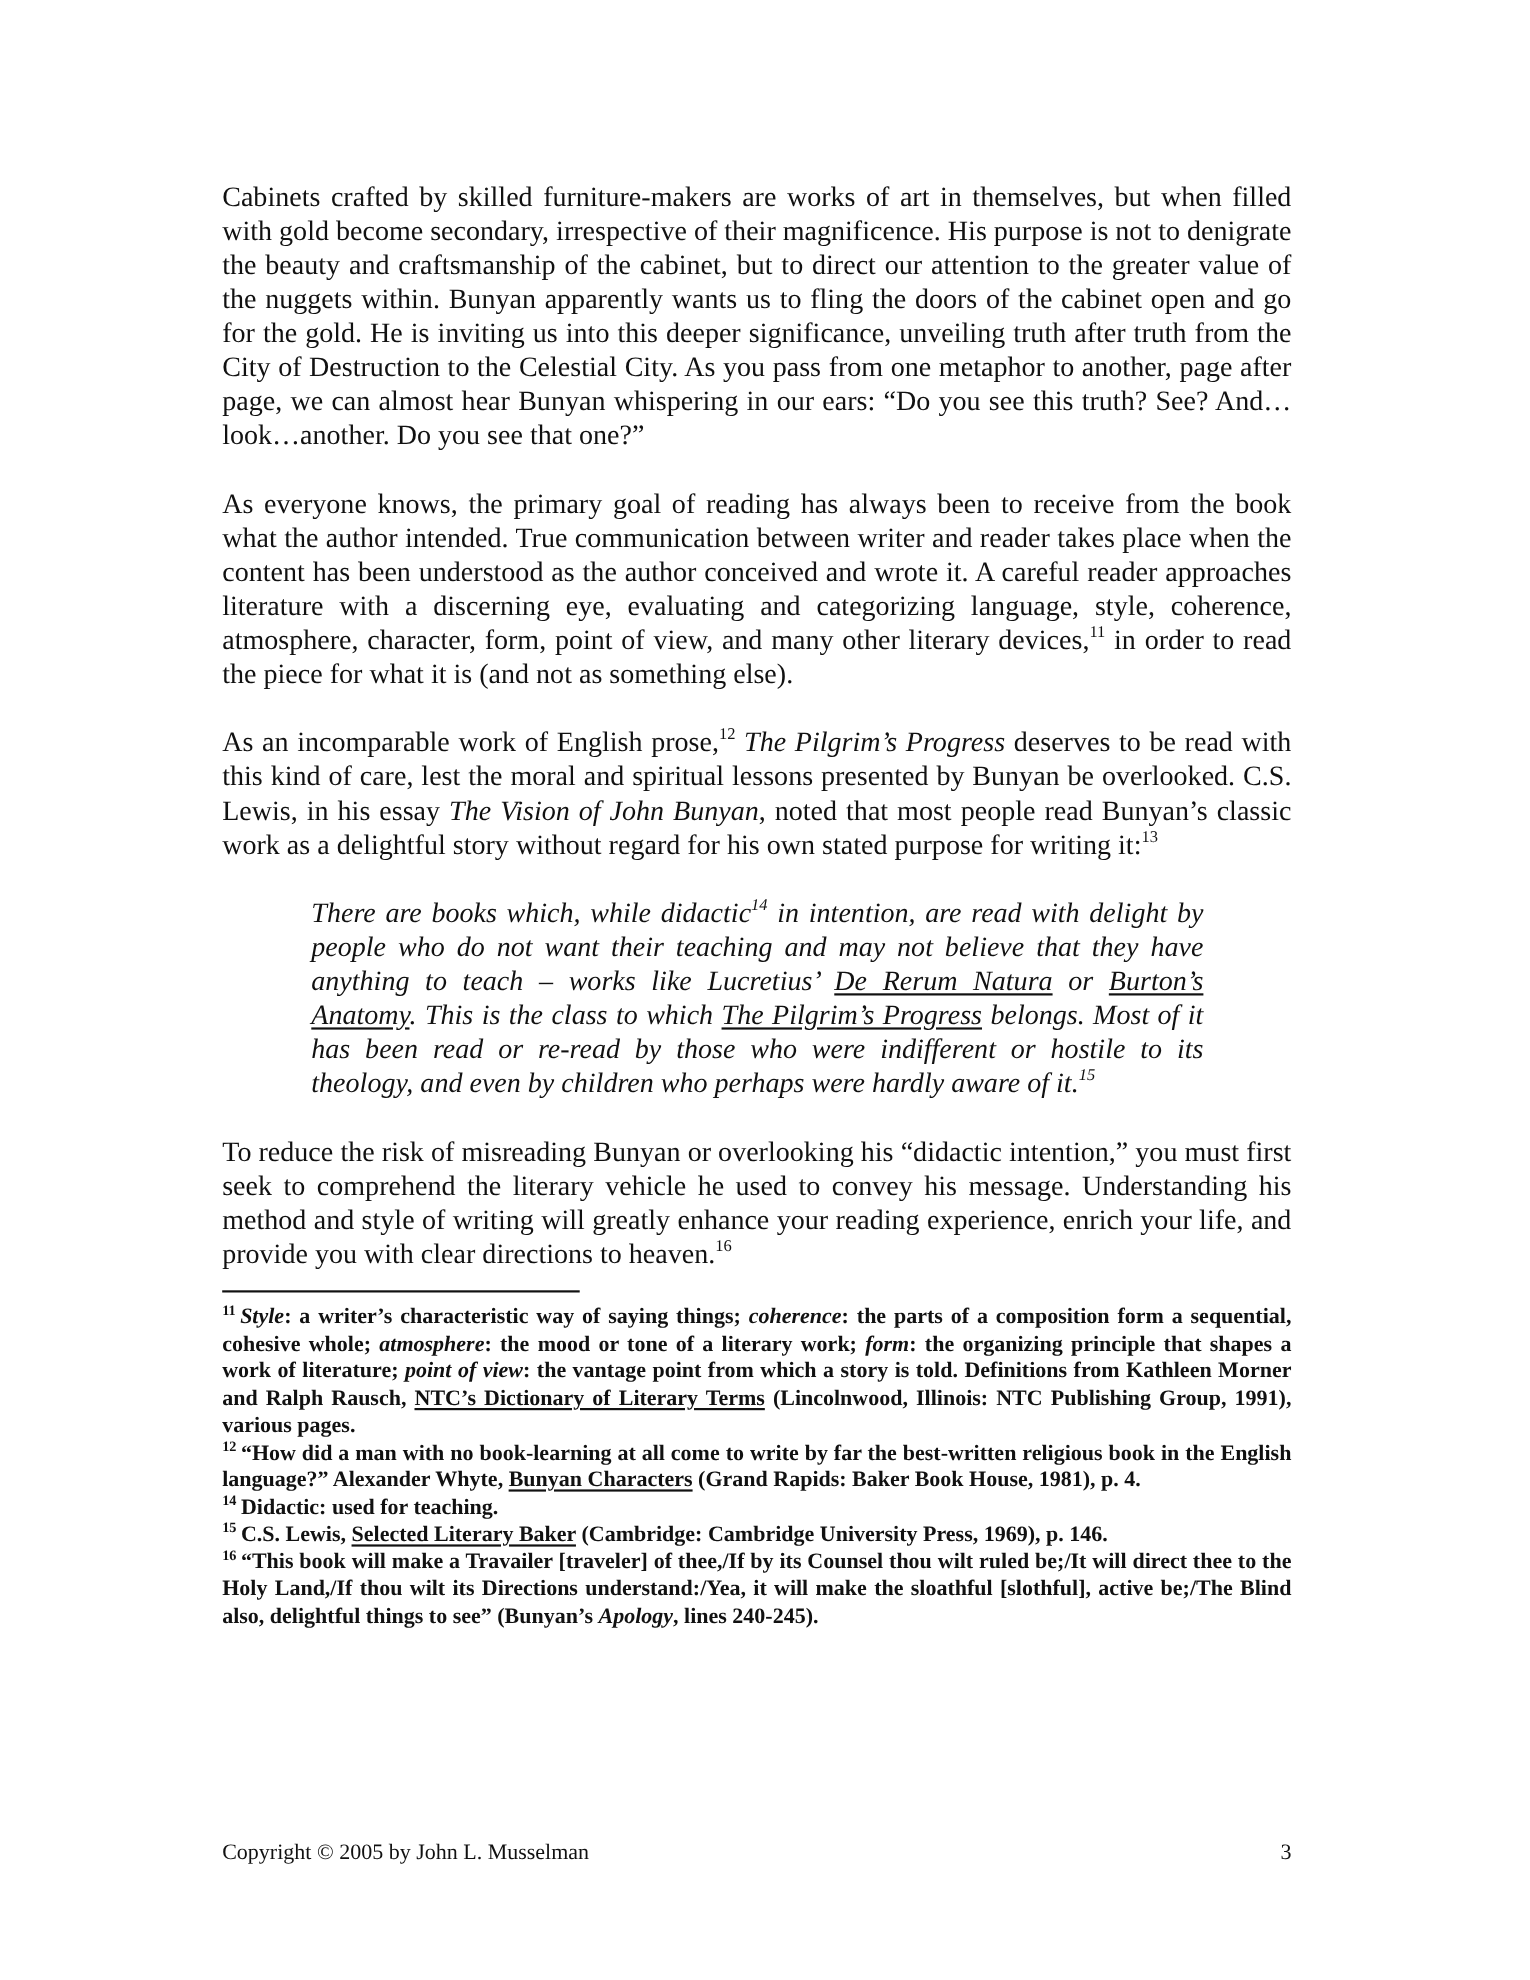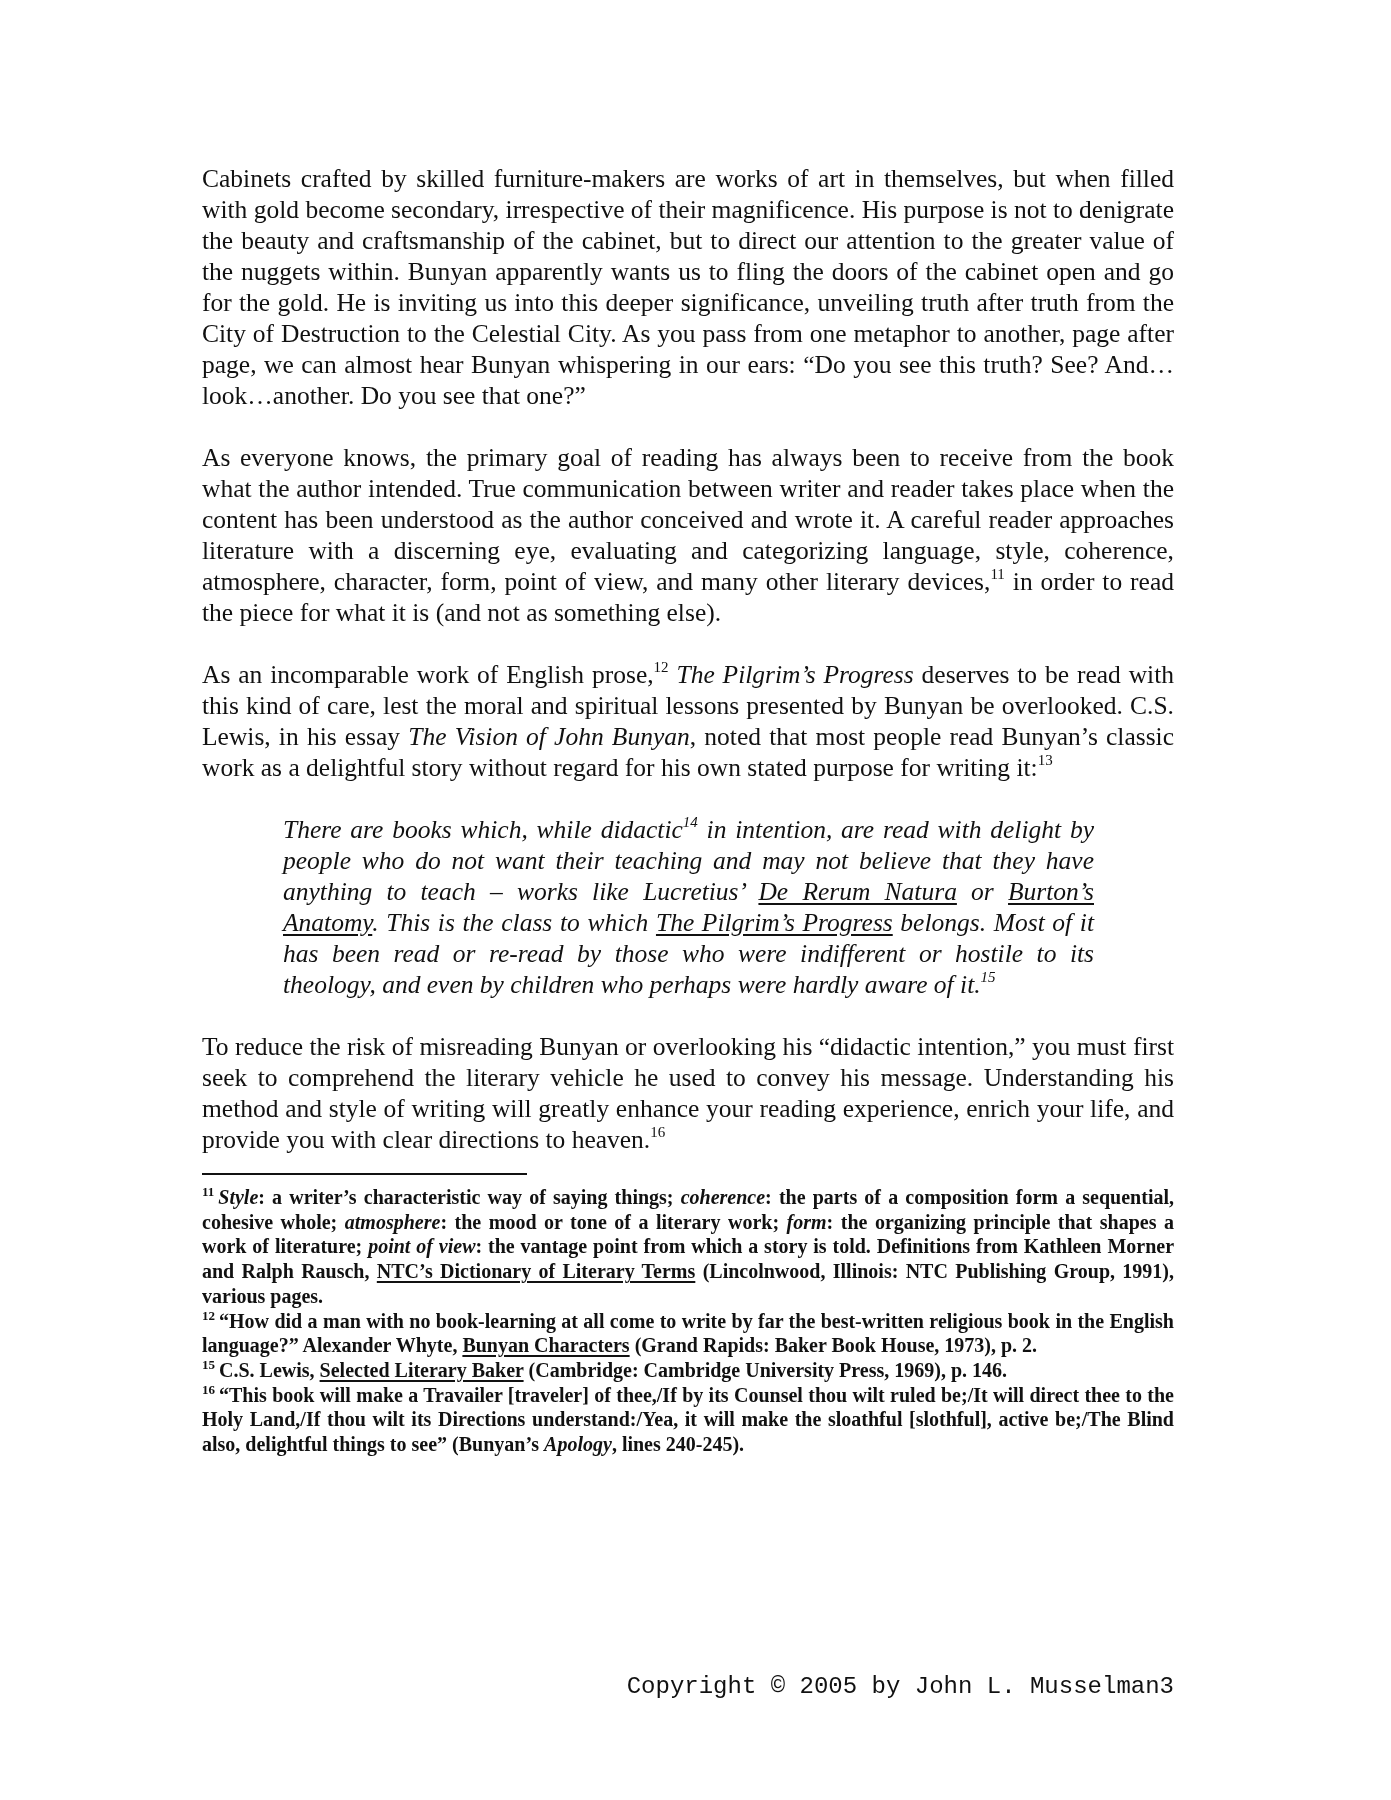--- a/index.html
+++ b/index.html
@@ -8,22 +8,22 @@
   .page { position: absolute; left: 202px; top: 163px; width: 972px; }
   .para { font-size: 25.5px; line-height: 31px; text-align: justify; margin: 0 0 31px 0; }
   .para sup, .quote sup { font-size: 15px; line-height: 0; vertical-align: super; position: relative; top: -2px; }
   .quote { font-style: italic; font-size: 25.5px; line-height: 31px; text-align: justify;
            margin: 0 0 31px 81px; width: 811px; }
   .u { text-decoration: underline; text-underline-offset: 3px; }
   i { font-style: italic; }
   .fn-rule { width: 325px; height: 2px; background: #111; margin: 18px 0 10px 0; }
   .fn { font-size: 20px; line-height: 24.7px; text-align: justify; margin: 0; font-weight: bold; }
   .fn sup { font-size: 13px; line-height: 0; vertical-align: super; margin-right: 4px; }
-  .footer { position: absolute; left: 202px; top: 1673px; width: 972px; font-size: 24px;
-            display: flex; justify-content: flex-end; font-family: Liberation Mono, monospace; }
+  .footer { position: absolute; left: 202px; top: 1673px; width: 972px; font-size: 20px;
+            display: flex; justify-content: space-between; }
 </style>
 </head>
 <body>
 
 <div class="page">
 
   <p class="para"><span>Cabinets crafted by skilled furniture-makers are works of art in themselves, but when filled with gold become secondary, irrespective of their magnificence. His purpose is not to denigrate the beauty and craftsmanship of the cabinet, but to direct our attention to the greater value of the nuggets within. Bunyan apparently wants us to fling the doors of the cabinet open and go for the gold. He is inviting us into this deeper significance, unveiling truth after truth from the City of Destruction to the Celestial City. As you pass from one metaphor to another, page after page, we can almost hear Bunyan whispering in our ears: “Do you see this truth? See? And…look…another. Do you see that one?”</span></p>
 
   <p class="para"><span>As everyone knows, the primary goal of reading has always been to receive from the book what the author intended. True communication between writer and reader takes place when the content has been understood as the author conceived and wrote it. A careful reader approaches literature with a discerning eye, evaluating and categorizing language, style, coherence, atmosphere, character, form, point of view, and many other literary devices,</span><sup>11</sup><span> in order to read the piece for what it is (and not as something else).</span></p>
 
@@ -31,23 +31,24 @@
 
   <p class="quote"><span>There are books which, while didactic</span><sup>14</sup><span> in intention, are read with delight by people who do not want their teaching and may not believe that they have anything to teach – works like Lucretius’ </span><span class="u">De Rerum Natura</span><span> or </span><span class="u">Burton’s Anatomy</span><span>. This is the class to which </span><span class="u">The Pilgrim’s Progress</span><span> belongs. Most of it has been read or re-read by those who were indifferent or hostile to its theology, and even by children who perhaps were hardly aware of it.</span><sup>15</sup></p>
 
   <p class="para" style="margin-bottom:12px"><span>To reduce the risk of misreading Bunyan or overlooking his “didactic intention,” you must first seek to comprehend the literary vehicle he used to convey his message. Understanding his method and style of writing will greatly enhance your reading experience, enrich your life, and provide you with clear directions to heaven.</span><sup>16</sup></p>
 
   <div class="fn-rule"></div>
 
   <div>
     <p class="fn"><sup>11</sup><i>Style</i><span>: a writer’s characteristic way of saying things; </span><i>coherence</i><span>: the parts of a composition form a sequential, cohesive whole; </span><i>atmosphere</i><span>: the mood or tone of a literary work; </span><i>form</i><span>: the organizing principle that shapes a work of literature; </span><i>point of view</i><span>: the vantage point from which a story is told. Definitions from Kathleen Morner and Ralph Rausch, </span><span class="u">NTC’s Dictionary of Literary Terms</span><span> (Lincolnwood, Illinois: NTC Publishing Group, 1991), various pages.</span></p>
 
-    <p class="fn"><sup>12</sup><span>“How did a man with no book-learning at all come to write by far the best-written religious book in the English language?” Alexander Whyte, </span><span class="u">Bunyan Characters</span><span> (Grand Rapids: Baker Book House, 1973), p. 2.</span></p>
+    <p class="fn"><sup>12</sup><span>“How did a man with no book-learning at all come to write by far the best-written religious book in the English language?” Alexander Whyte, </span><span class="u">Bunyan Characters</span><span> (Grand Rapids: Baker Book House, 1981), p. 4.</span></p>
 
 
+    <p class="fn"><sup>14</sup><span>Didactic: used for teaching.</span></p>
 
     <p class="fn"><sup>15</sup><span>C.S. Lewis, </span><span class="u">Selected Literary Baker</span><span> (Cambridge: Cambridge University Press, 1969), p. 146.</span></p>
 
     <p class="fn"><sup>16</sup><span>“This book will make a Travailer [traveler] of thee,/If by its Counsel thou wilt ruled be;/It will direct thee to the Holy Land,/If thou wilt its Directions understand:/Yea, it will make the sloathful [slothful], active be;/The Blind also, delightful things to see” (Bunyan’s </span><i>Apology</i><span>, lines 240-245).</span></p>
   </div>
 </div>
 
 <div class="footer">
   <span>Copyright © 2005 by John L. Musselman</span>
   <span>3</span>

